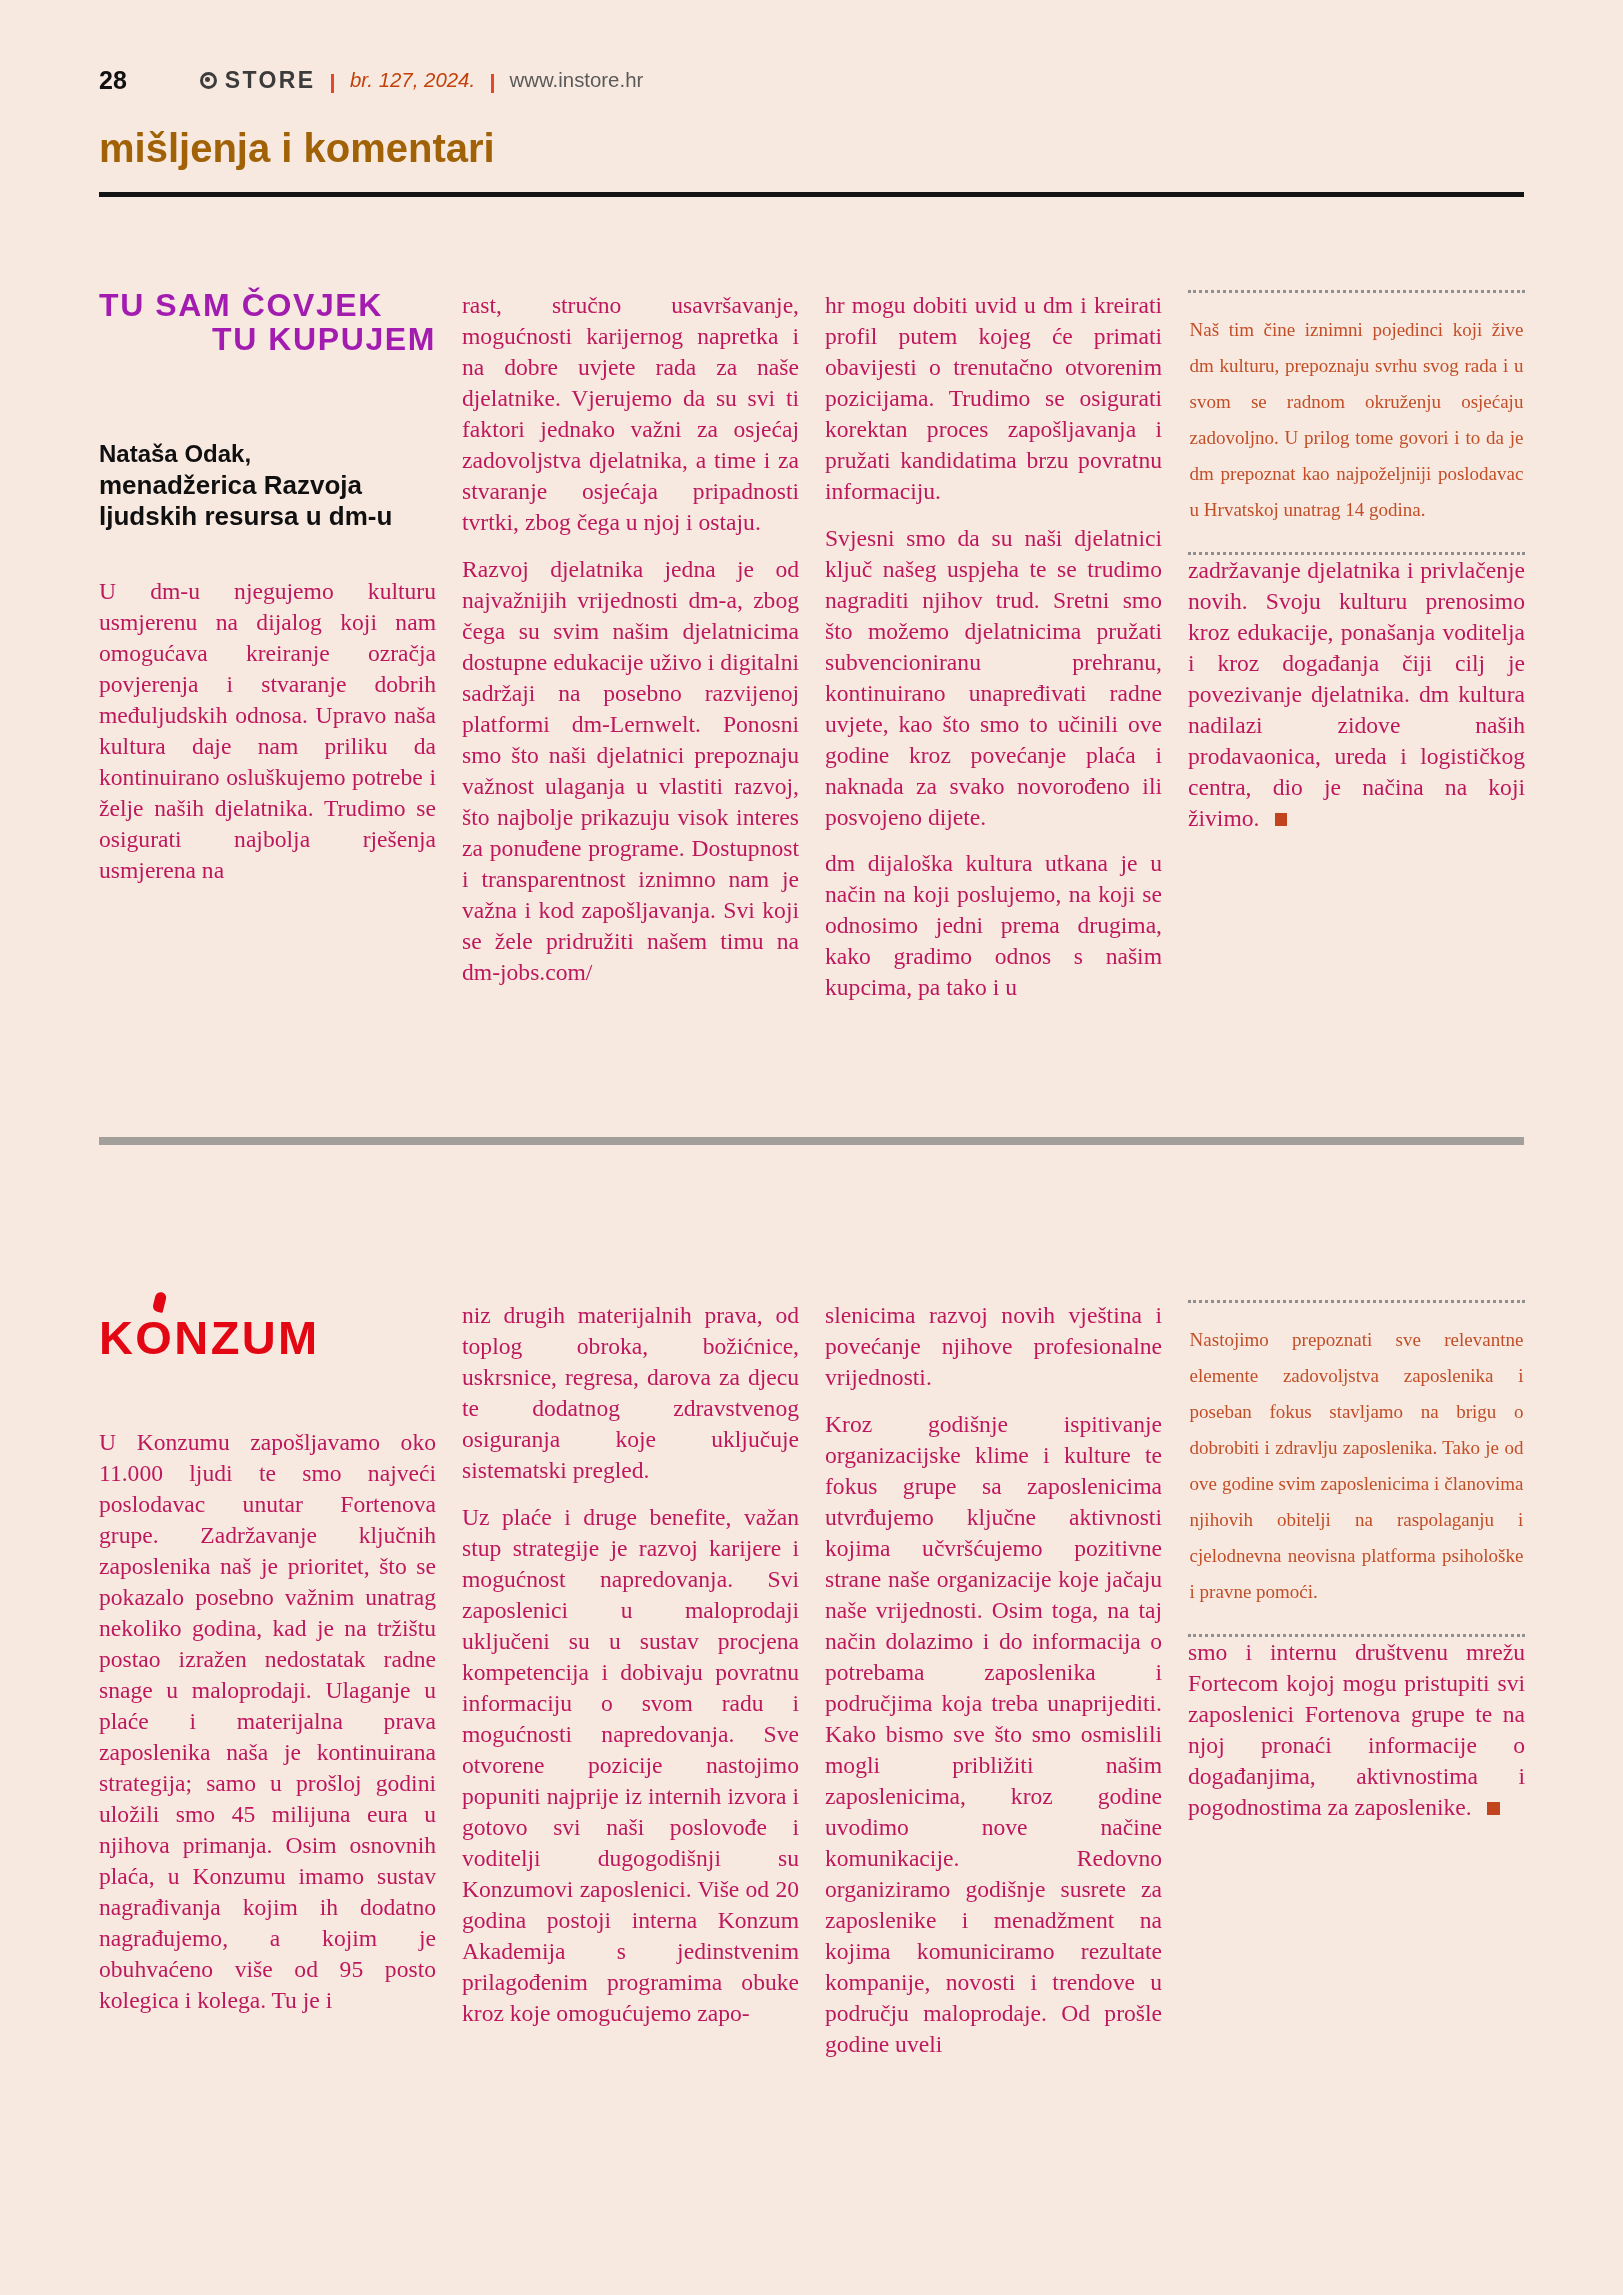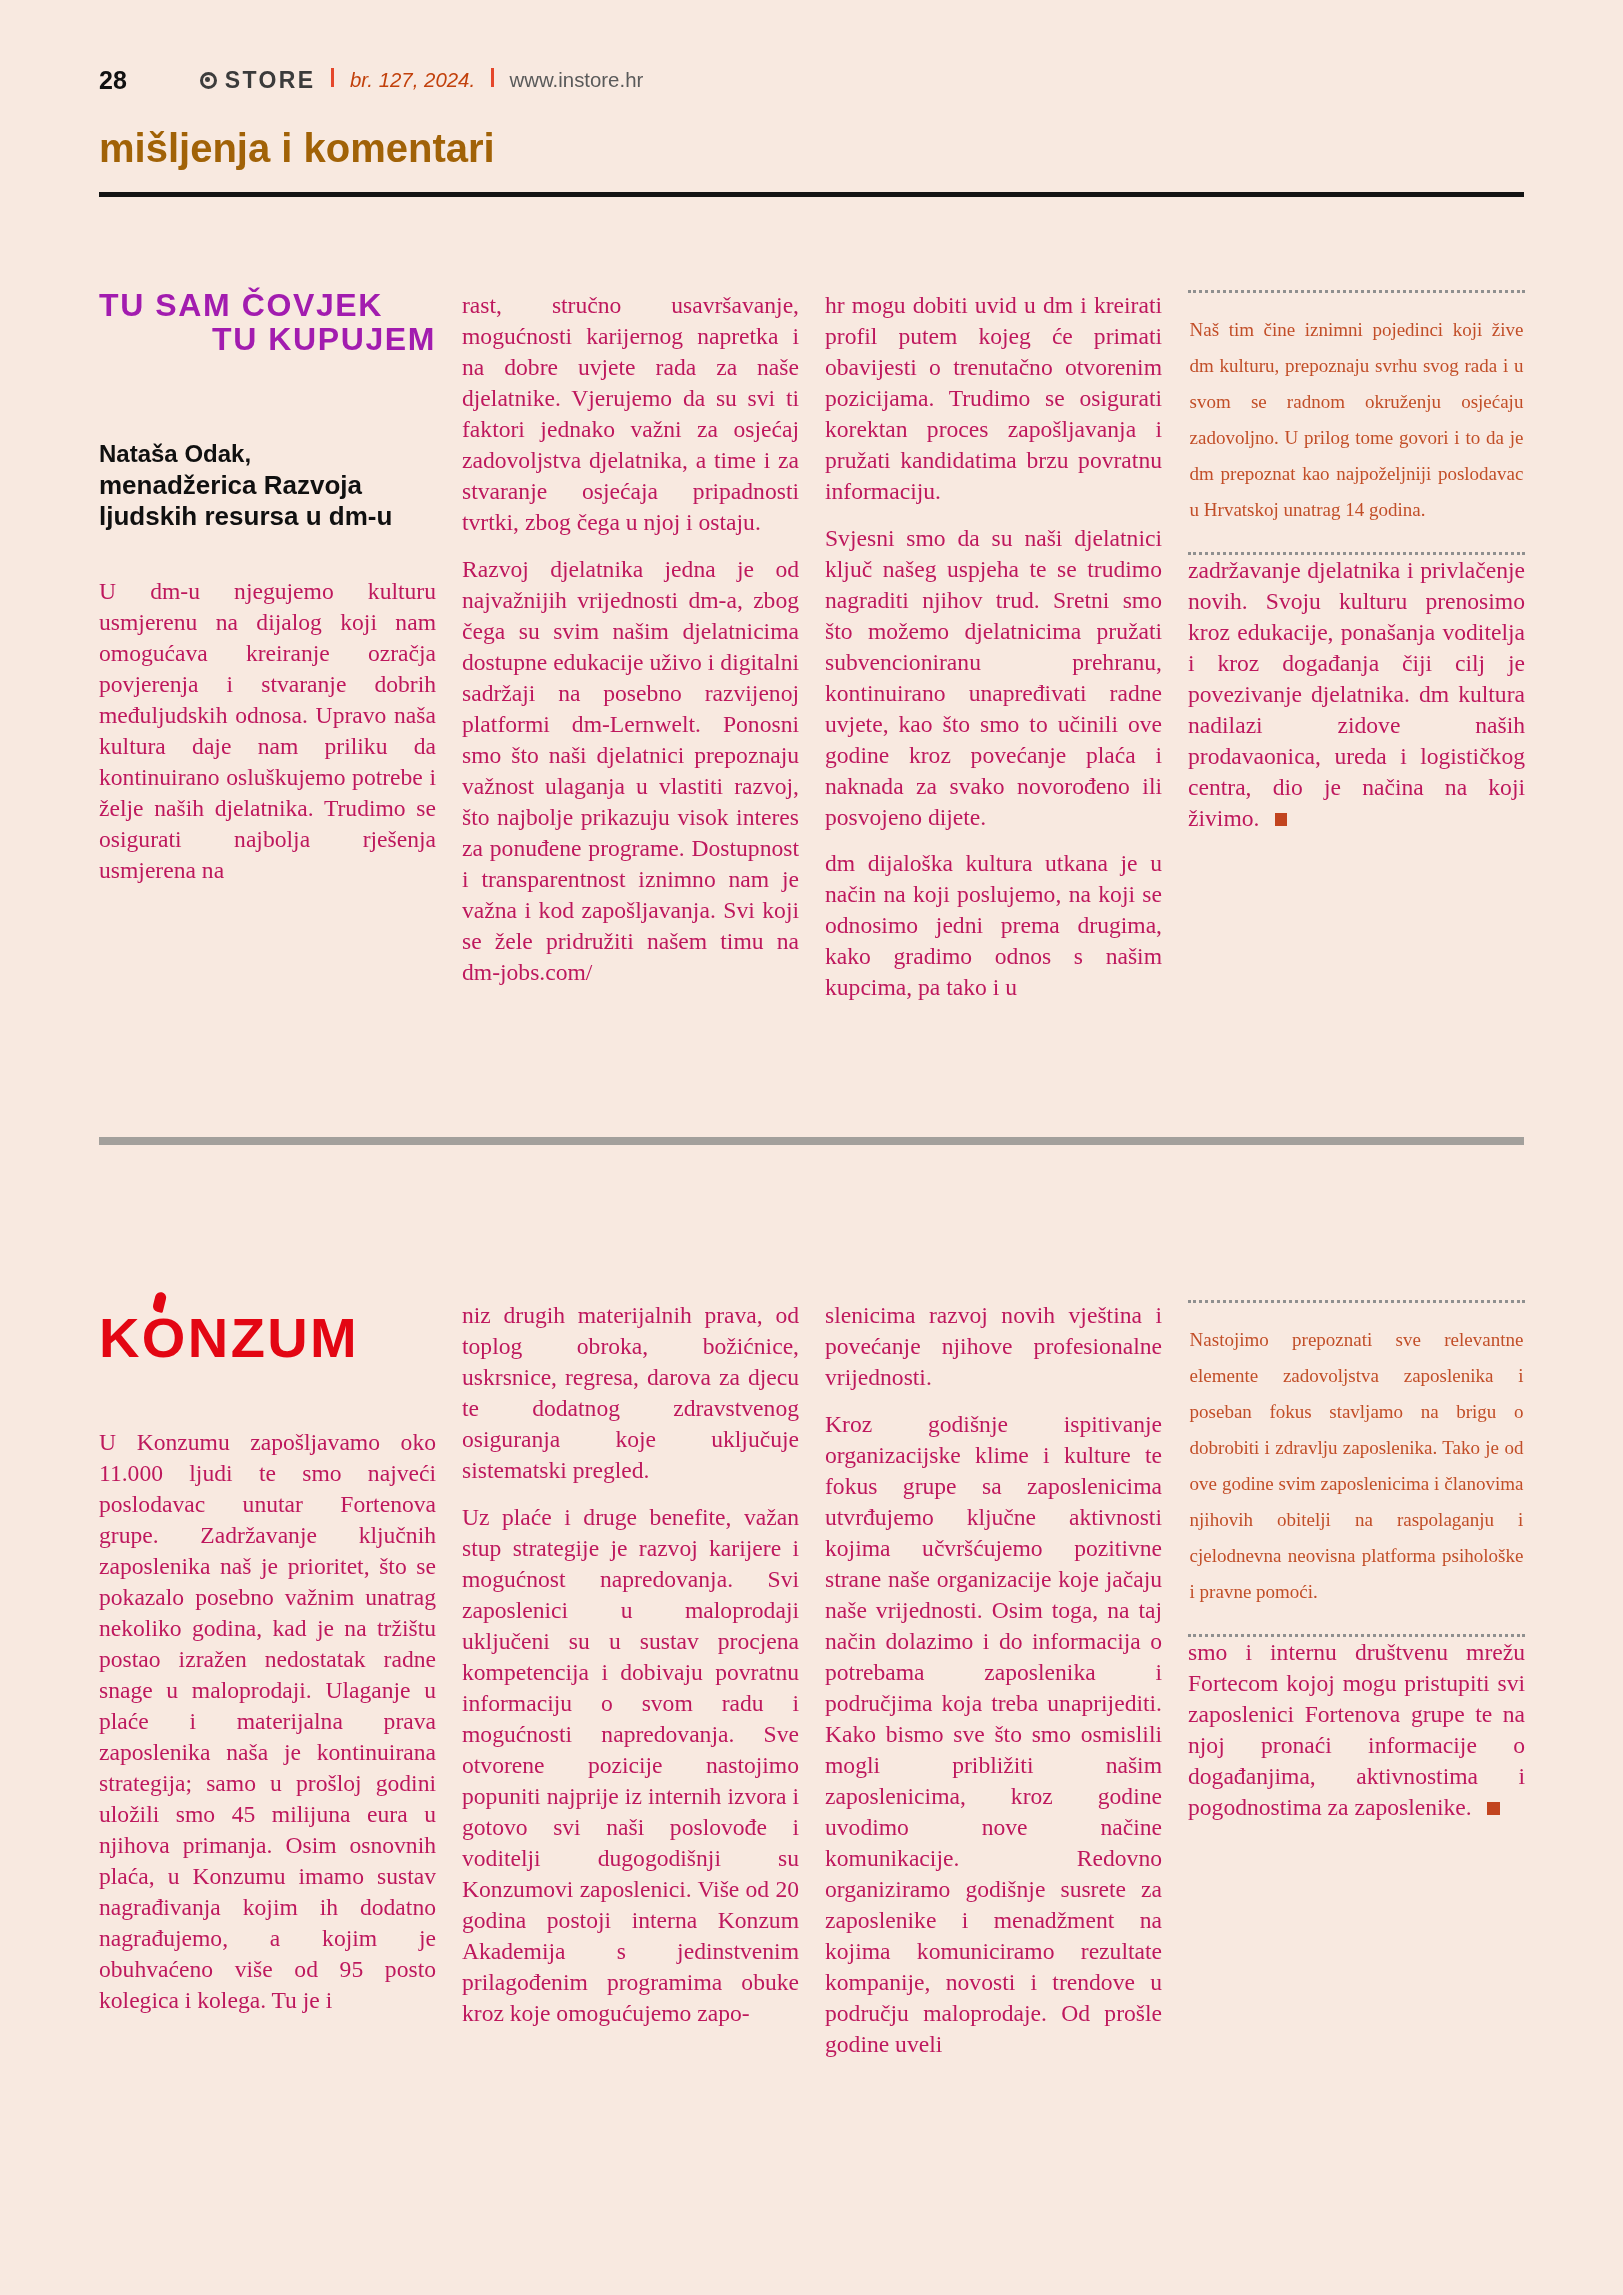--- a/index.html
+++ b/index.html
@@ -8,21 +8,21 @@
     background:#f8e9e0;
     overflow:hidden;
     font-family:"Liberation Sans",sans-serif;
     -webkit-font-smoothing:antialiased;
   }
   .content{padding:0 99px;}
 
   
   .topbar{
     padding-top:68px;
-    display:flex;align-items:flex-start;gap:15.7px;
+    display:flex;align-items:flex-end;gap:15.7px;
     color:#5a5a5a;font-size:20.4px;line-height:25px;
   }
   .pagenum{font-weight:bold;font-size:25px;color:#111;margin-right:57px;}
   .brand-group{display:flex;align-items:center;gap:7.9px;}
   .logo-circle{
     width:17.3px;height:17.3px;border:3.9px solid #3d3d3d;border-radius:50%;
     display:inline-block;position:relative;box-sizing:border-box;
   }
   .logo-circle::after{
     content:"";position:absolute;left:2.4px;top:2.4px;width:4.7px;height:4.7px;
@@ -82,21 +82,21 @@
     display:inline-block;width:12.6px;height:12.6px;background:#c2441f;
     margin-left:9.4px;
   }
 
   
   .divider{height:7.9px;background:#a3a09c;margin-top:134px;margin-bottom:155px;}
 
   
   .konzum-logo{
     position:relative;display:inline-block;
-    font-weight:bold;font-size:56px;line-height:75px;letter-spacing:2.4px;
+    font-weight:bold;font-size:47px;line-height:75px;letter-spacing:2.4px;
     color:#e30613;margin-bottom:52px;
   }
   .konzum-apostrophe{
     position:absolute;left:55px;top:-7.9px;
     width:11px;height:20.4px;background:#e30613;
     border-radius:6.3px 6.3px 1.6px 6.3px;
     transform:rotate(14deg);
   }
 </style>
 </head>

